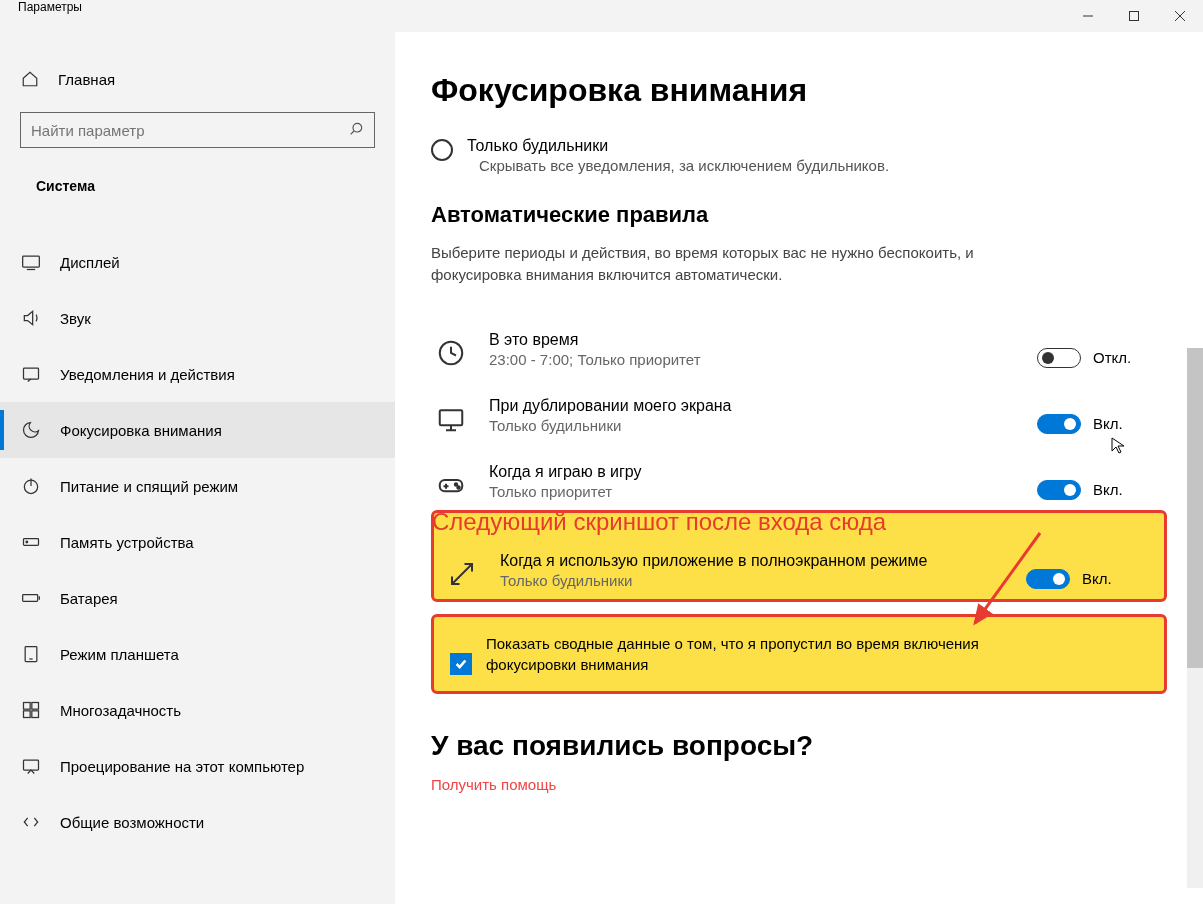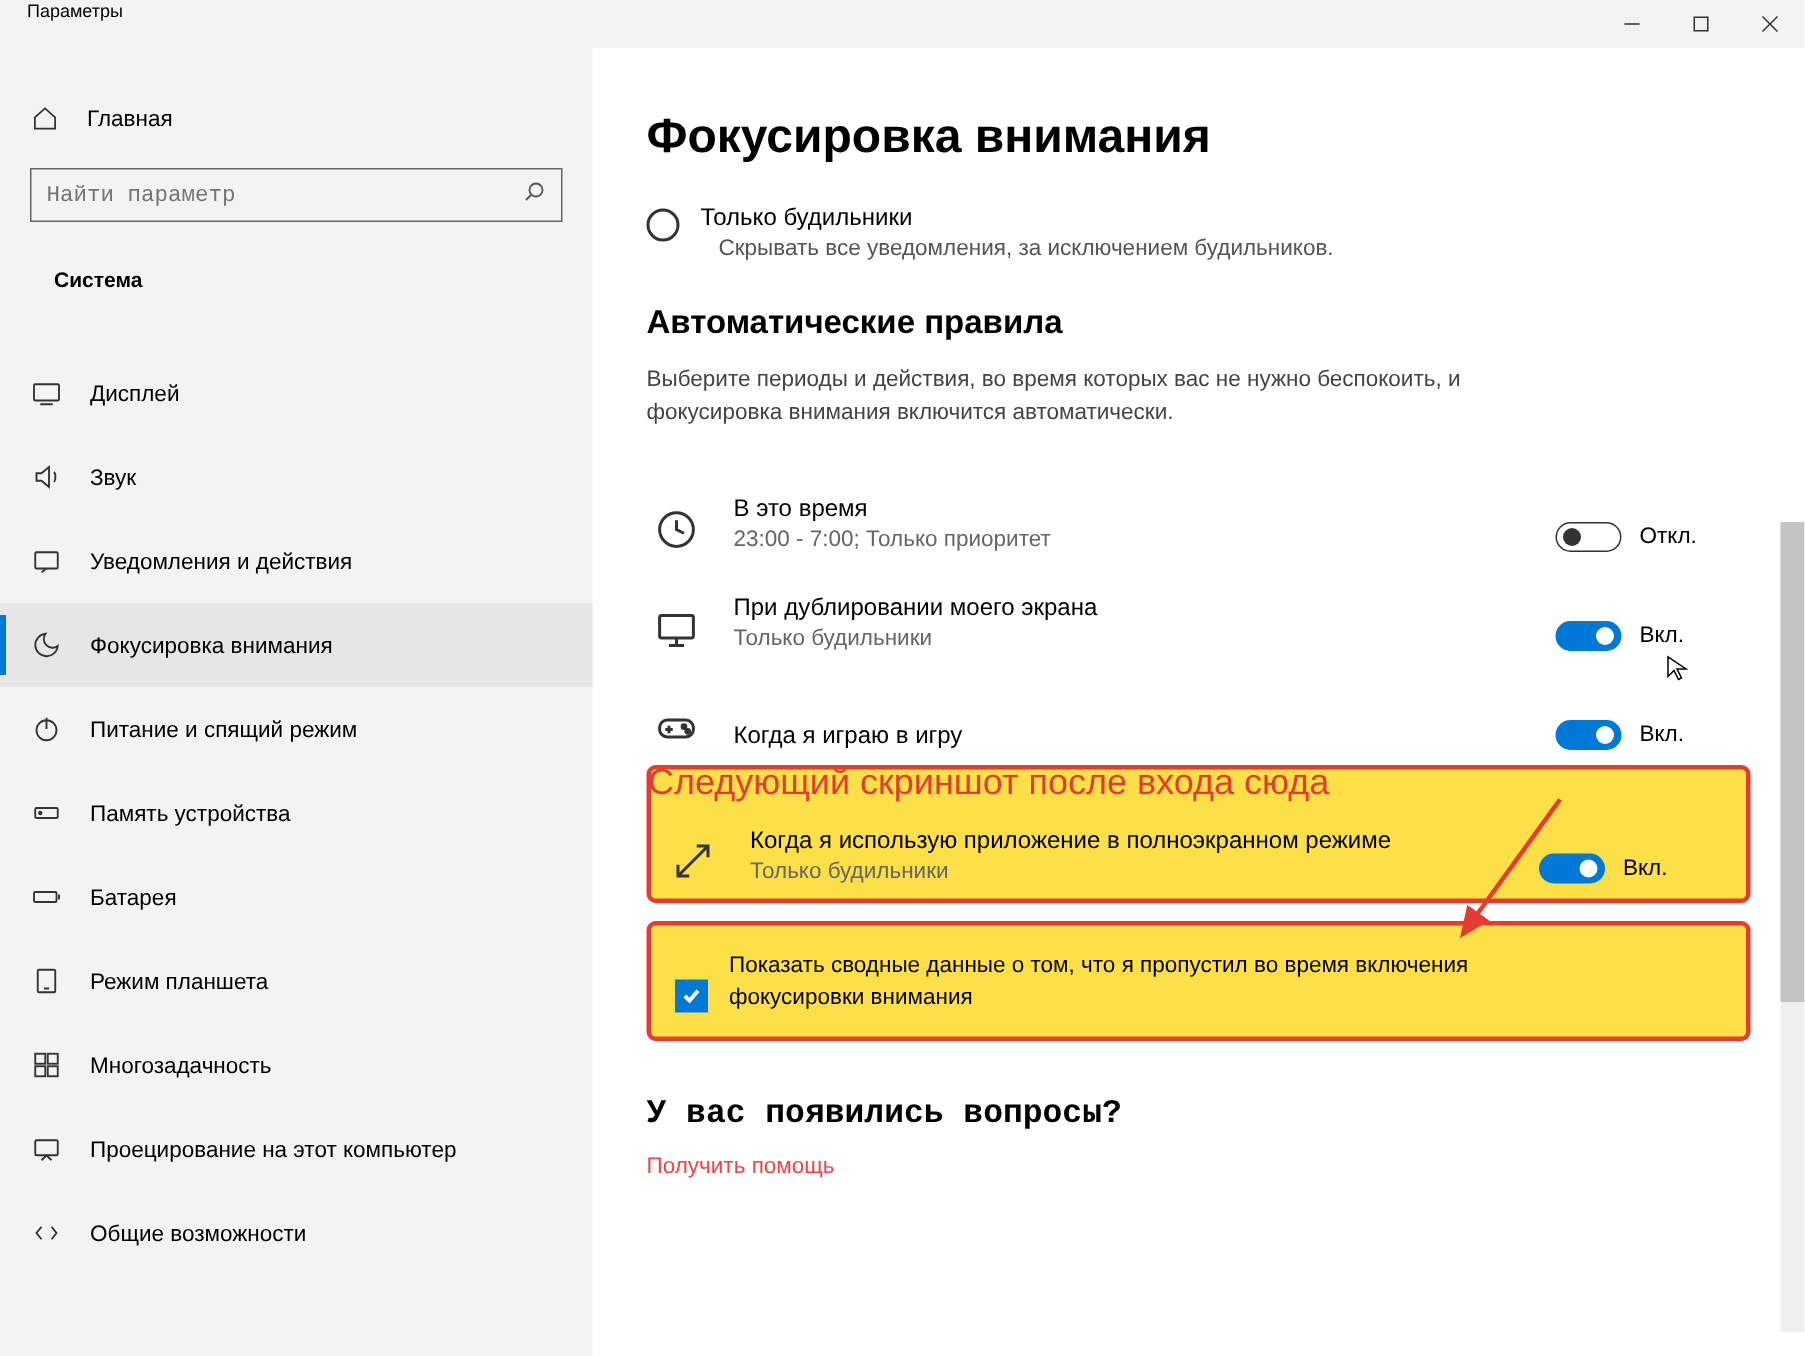--- a/index.html
+++ b/index.html
@@ -46,21 +46,21 @@
   .search {
     margin: 14px 20px 18px 20px;
     height: 36px;
     border: 1px solid #666;
     display:flex; align-items:center;
     padding: 0 10px;
     background: #f3f3f3;
   }
   .search input {
     flex:1; border:none; background:transparent;
-    font-size: 15px; outline:none; color:#555;font-family:Liberation Mono, monospace;
+    font-size: 15px; outline:none; color:#555;
   }
   .search .sicon { color:#444; font-size:15px; transform: scaleX(-1);}
   .category-label {
     padding: 12px 20px 12px 36px;
     font-size: 14px; font-weight:700;
   }
   .nav { margin-top: 28px; }
   .nav-item {
     display:flex; align-items:center;
     height: 56px;
@@ -126,21 +126,21 @@
     margin-bottom: 12px;
   }
   .check-row { display:flex; gap:14px; align-items:flex-end; padding: 6px 8px; }
   .checkbox {
     width:22px; height:22px; background:#0078d7;
     display:flex; align-items:center; justify-content:center;
     flex-shrink:0; margin-top:2px;
   }
   .checkbox svg { stroke:#fff; stroke-width:3; fill:none; width:14px; height:14px;}
   .check-label { font-size:15px; line-height:1.4; max-width: 520px;}
-  .questions-h2 { font-size:22px; font-weight:600; margin-top: 36px; margin-bottom:14px;font-family:Liberation Mono, monospace;}
+  .questions-h2 { font-size:28px; font-weight:600; margin-top: 36px; margin-bottom:14px;}
   .link { color:#ef4444; font-size:15px; text-decoration:none; }
   .annotation {
     position:absolute;
     color:#e83b30;
     font-size:24px;
     left: 432px;
     top: 508px;
     font-weight:400;
     pointer-events:none;
     z-index: 10;
@@ -382,20 +382,21 @@
           <svg viewBox="0 0 24 24">
             <rect x="3" y="8" width="18" height="9" rx="4"></rect>
             <line x1="8" y1="11" x2="8" y2="15"></line>
             <line x1="6" y1="13" x2="10" y2="13"></line>
             <circle cx="16" cy="11.5" r="1" fill="#333"></circle>
             <circle cx="18" cy="14" r="1" fill="#333"></circle>
           </svg>
         </div>
       <div class="rule-text">
         <div class="rule-title">Когда я играю в игру</div>
+        <div class="rule-sub">Только приоритет</div>
       </div>
       <div class="toggle-wrap">
         <div class="toggle on">
             <div class="knob"></div>
           </div>
         <span class="toggle-label">Вкл.</span>
       </div>
     </div>
 
     

